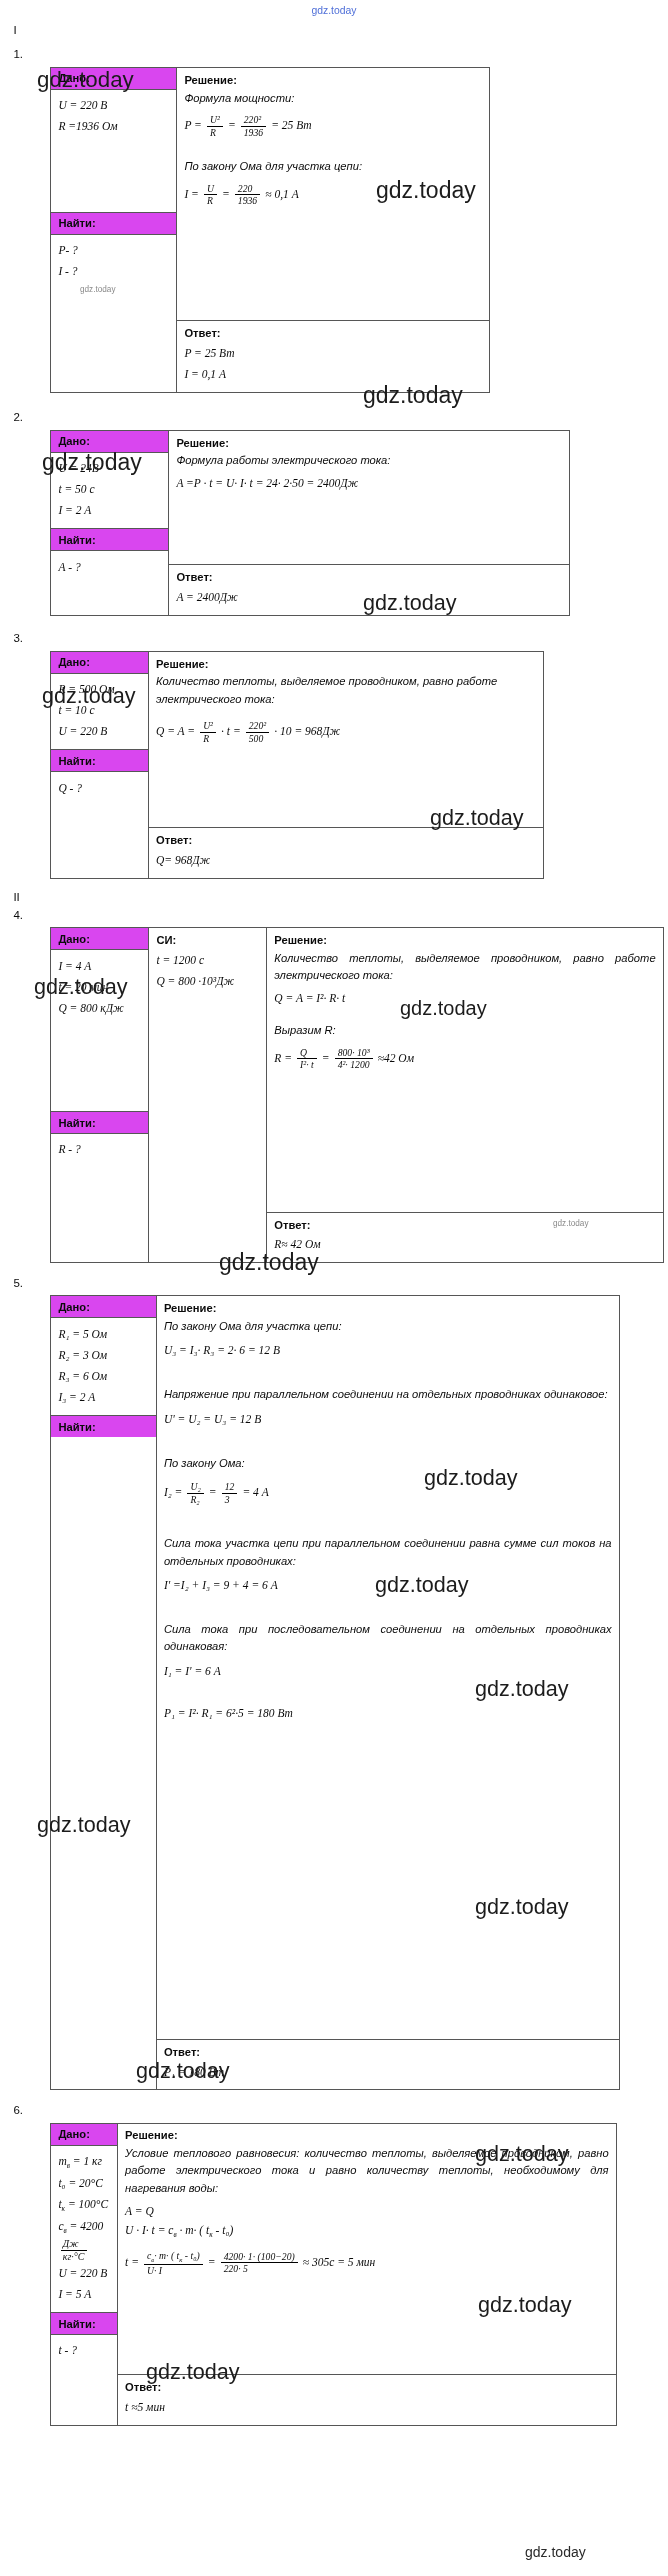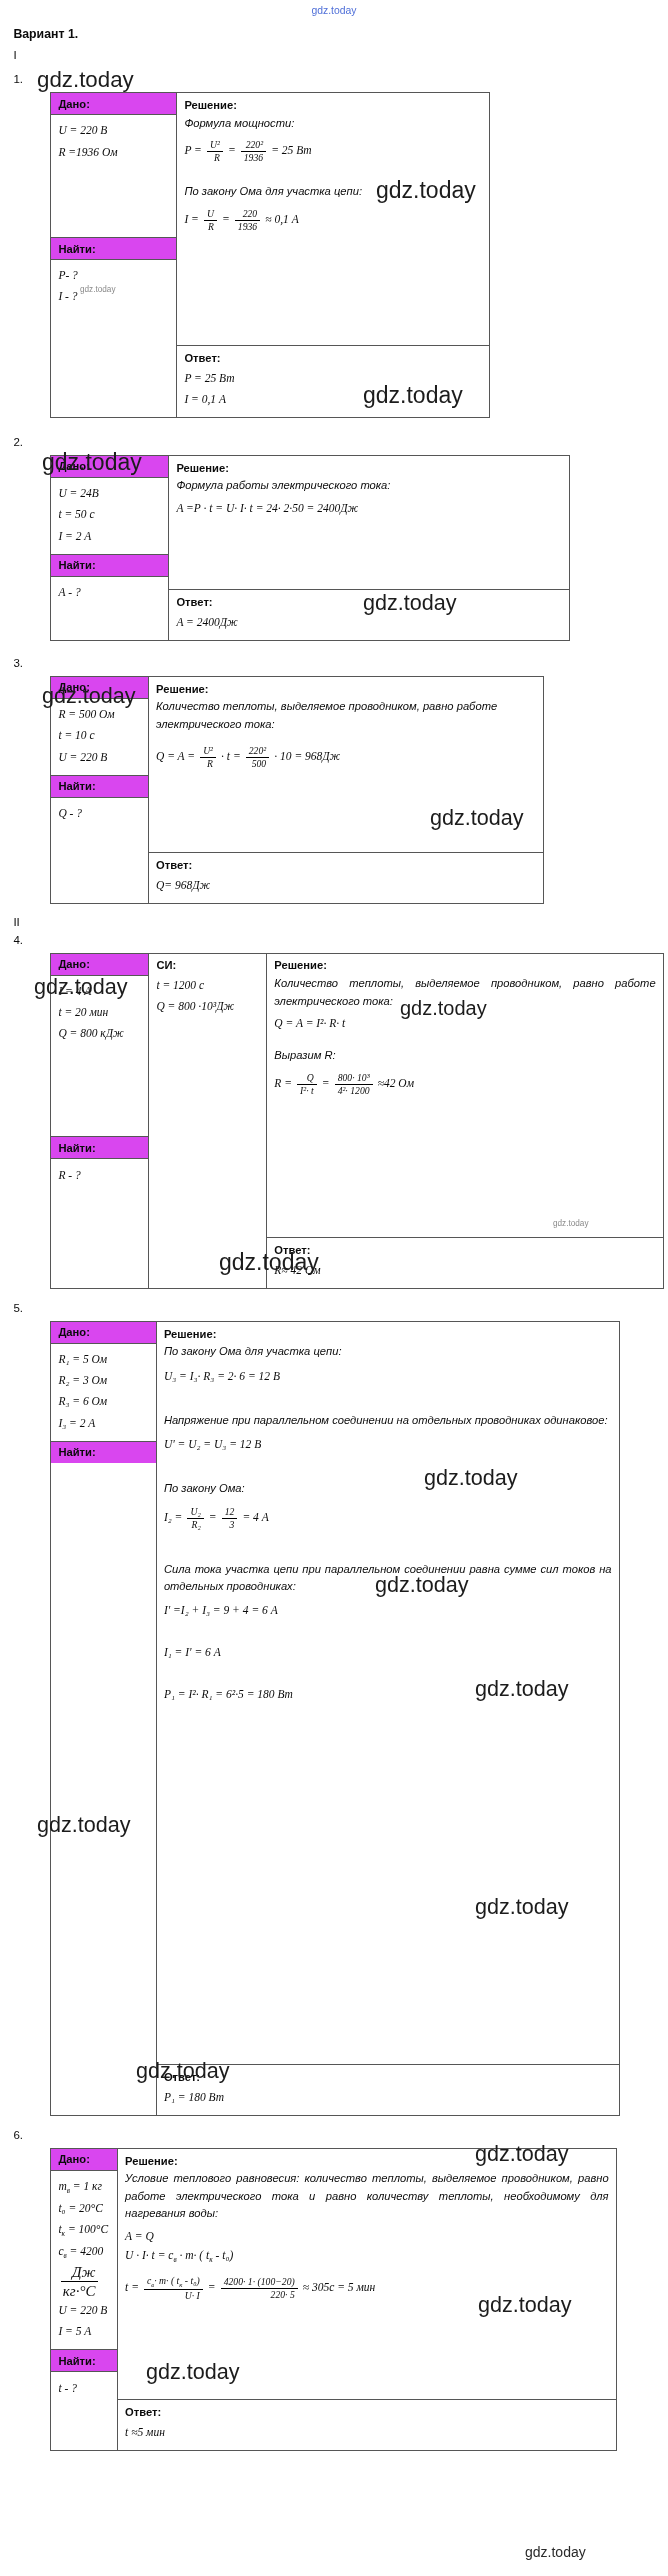--- a/index.html
+++ b/index.html
@@ -16,36 +16,35 @@
   .cell + .cell{border-top:0.7px solid #565656;}
   .hdr{background:#d946ef;font-weight:700;padding:4.5px 7.4px;}
   .grow{flex:1 1 auto;}
   .val{font-family:"Liberation Serif",serif;font-style:italic;font-size:11.5px;line-height:1.85;}
   .slabel{font-weight:700;margin:0.7px 0 3.7px;}
   .stext{line-height:1.55;margin:1.5px 0 4.5px;font-style:italic;}
   .just{text-align:justify;}
   .formula{font-family:"Liberation Serif",serif;font-style:italic;font-size:11.5px;}
   .fline{margin:7.4px 0 10.4px;}
   .roomy .fline{margin:9px 0 30px;}
-  .frac{display:inline-block;vertical-align:middle;text-align:right;line-height:1.2;margin:0 2.2px;}
+  .frac{display:inline-block;vertical-align:middle;text-align:left;line-height:1.2;margin:0 2.2px;}
   .fn{display:block;border-bottom:0.7px solid #000;padding:0 3px;font-size:9.7px;}
   .fd{display:block;padding:0 3px;font-size:9.7px;}
-  .frac.small .fn,.frac.small .fd{font-size:15px;padding:0 2.2px;}
+  .frac.small .fn,.frac.small .fd{font-size:10px;padding:0 2.2px;}
   sub{font-size:7.4px;font-style:italic;}
   .fn sub{font-size:6.7px;}
   #wm-host{position:absolute;left:0;top:0;right:0;bottom:0;z-index:6;pointer-events:none;}
   .wm{position:absolute;white-space:nowrap;line-height:1;font-family:"Liberation Sans",sans-serif;}
 </style>
 </head>
 <body>
 
 <div class="page">
 
   <a class="toplink" href="#">gdz.today</a>
-  <div class="variant">Вариант 1.</div>
   <div class="secnum">I</div>
 
   <div class="pnum">1.</div>
   <div class="ptable" style="width:438px;min-height:324px">
     <div class="tcol" style="width:125px">
       <div class="cell hdr">Дано:</div>
       <div class="cell" style="min-height:110px">
         <div class="val">U = 220 В</div>
         <div class="val">R =1936 Ом</div>
       </div>
@@ -179,20 +178,21 @@
       <div class="cell grow roomy">
         <div class="slabel">Решение:</div>
         <div class="stext just">По закону Ома для участка цепи:</div>
         <div class="fline formula">U₃ = I₃· R₃ = 2· 6 = 12 В</div>
         <div class="stext just">Напряжение при параллельном соединении на отдельных проводниках одинаковое:</div>
         <div class="fline formula">U' = U₂ = U₃ = 12 В</div>
         <div class="stext just">По закону Ома:</div>
         <div class="fline formula"><span>I₂ = </span><span class="frac"><span class="fn">U₂</span><span class="fd">R₂</span></span><span> = </span><span class="frac"><span class="fn">12</span><span class="fd">3</span></span><span> = 4 А</span></div>
         <div class="stext just">Сила тока участка цепи при параллельном соединении равна сумме сил токов на отдельных проводниках:</div>
         <div class="fline formula">I' =I₂ + I₃ = 9 + 4 = 6 А</div>
+        <div class="stext just">Сила тока при последовательном соединении на отдельных проводниках одинаковая:</div>
         <div class="fline formula">I₁ = I' = 6 А</div>
         <div class="fline formula">P₁ = I²· R₁ = 6²·5 = 180 Вт</div>
       </div>
       <div class="cell">
         <div class="slabel">Ответ:</div>
         <div class="val">P₁ = 180 Вт</div>
       </div>
     </div>
   </div>
 

